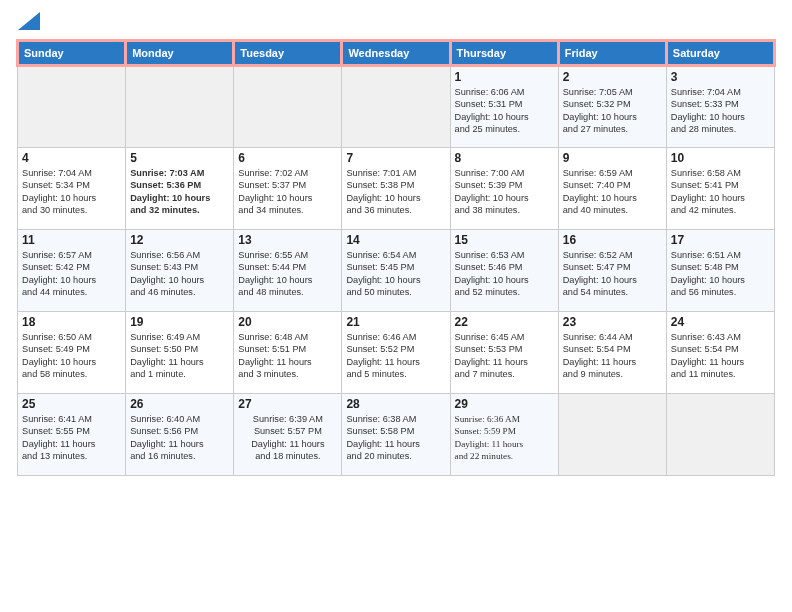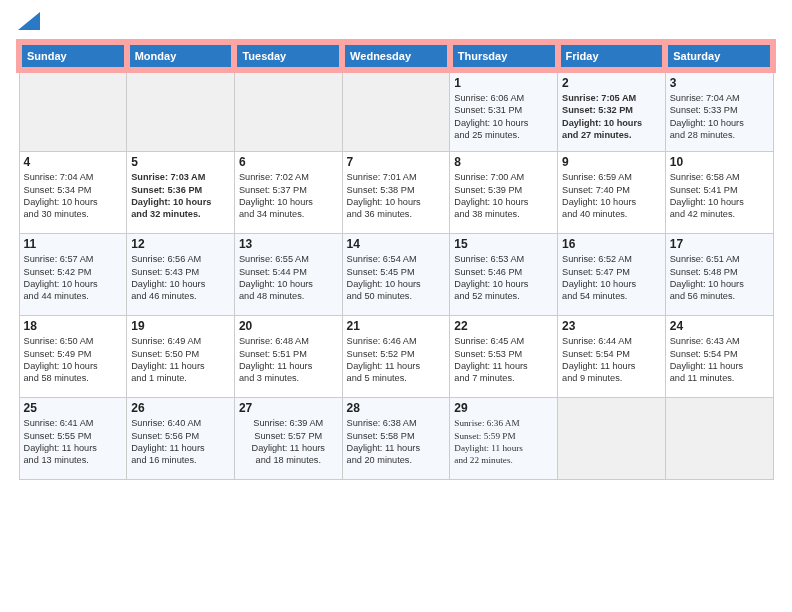--- a/index.html
+++ b/index.html
@@ -50,21 +50,21 @@
       margin-top: 6px;
       font-size: 10px;
     }
     .calendar thead th {
       background: #2979c5;
       color: #fff;
       text-align: left;
       padding: 5px 5px;
       font-size: 11px;
       font-weight: bold;
-      border: 6px solid #fca5a5;
+      border: 3px solid #fca5a5;
     }
     .calendar tbody td {
       border: 1px solid #ccc;
       vertical-align: top;
       padding: 3px 4px;
       width: calc(100% / 7);
       height: 82px;
     }
     .day-num {
       font-size: 12px;
@@ -128,21 +128,21 @@
           <td class="empty"></td>
           <td>
             <div class="day-num">1</div>
             <div class="day-detail" style="white-space: pre-line;">Sunrise: 6:06 AM
 Sunset: 5:31 PM
 Daylight: 10 hours
 and 25 minutes.</div>
           </td>
           <td>
             <div class="day-num">2</div>
-            <div class="day-detail" style="white-space: pre-line; font-weight: bold;">Sunrise: 7:05 AM
+            <div class="day-detail" style="white-space: pre-line;">Sunrise: 7:05 AM
 Sunset: 5:32 PM
 Daylight: 10 hours
 and 27 minutes.</div>
           </td>
           <td>
             <div class="day-num">3</div>
             <div class="day-detail" style="white-space: pre-line;">Sunrise: 7:04 AM
 Sunset: 5:33 PM
 Daylight: 10 hours
 and 28 minutes.</div>

